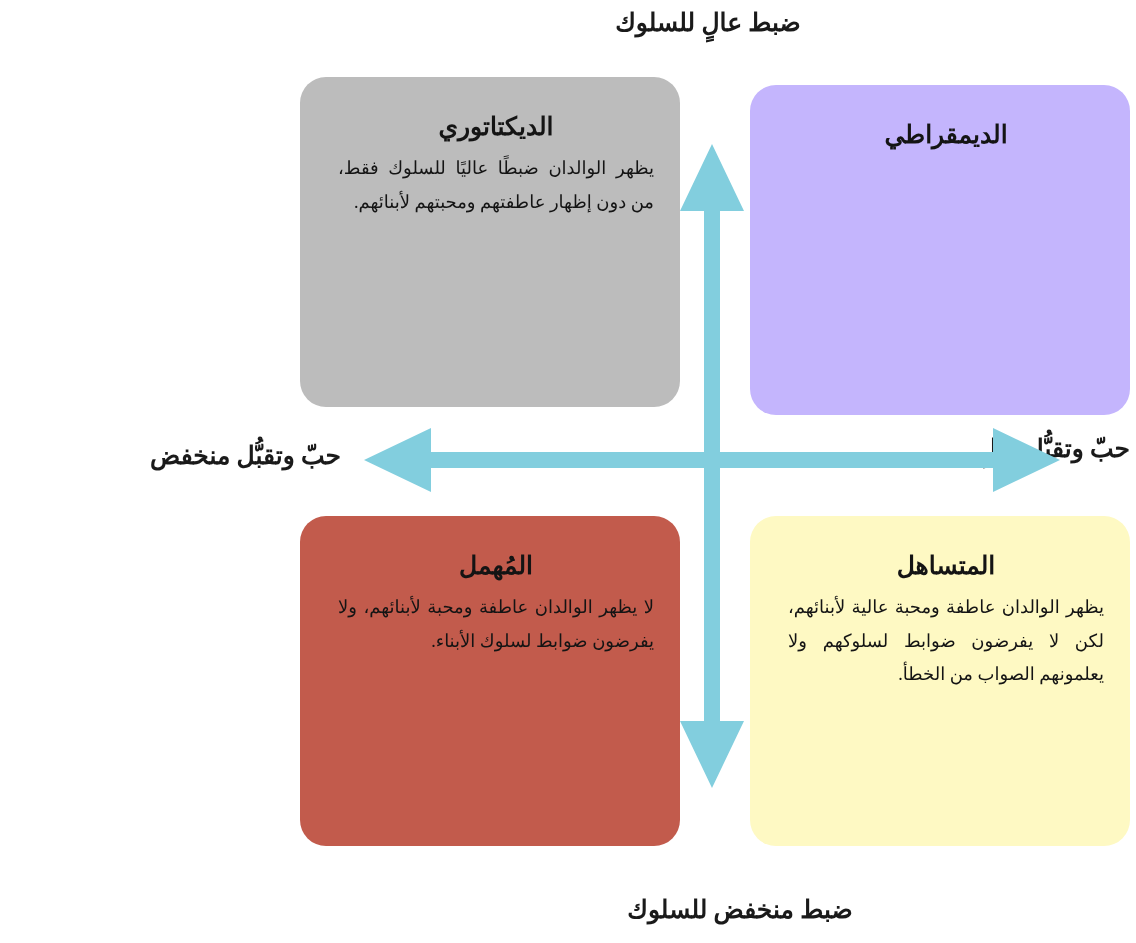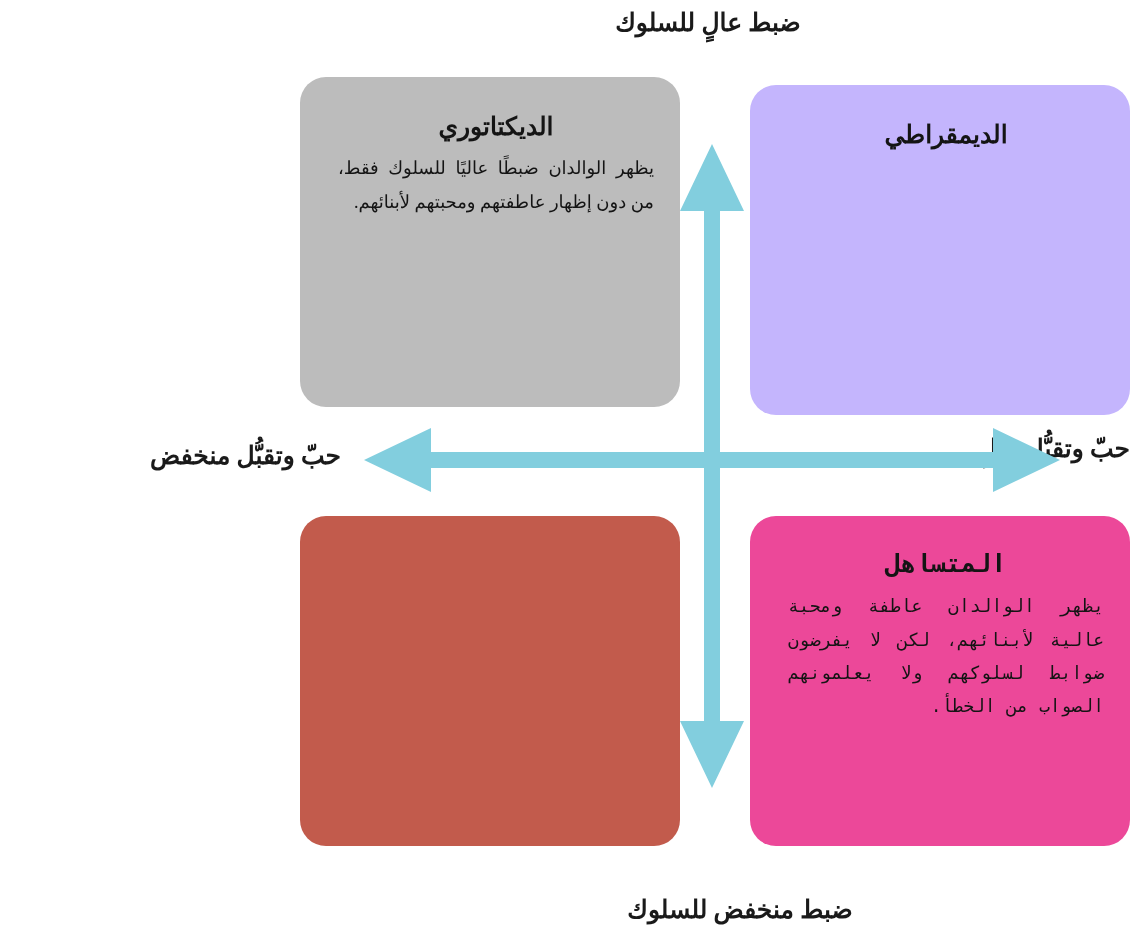--- a/index.html
+++ b/index.html
@@ -87,22 +87,21 @@
     margin-top: 16px;
   }
   #quadrant-neglectful { 
     top: 516px;
     left: 160px;
     background: #c25b4c;
   }
   #quadrant-permissive { 
     top: 516px;
     left: 610px;
-    background: #ec4899;
-    font-family: Liberation Mono, monospace;
+    background: #fef9c3;
   }
 
   .quadrant-title {
     font-size: 25px;
     font-weight: 700;
     color: #141414;
     text-align: center;
     margin: 0 0 10px 0;
     line-height: 1.25;
     direction: rtl;
@@ -143,20 +142,22 @@
   <div class="quadrant" id="quadrant-authoritarian">
     <div class="quadrant-title">الديكتاتوري</div>
     <div class="quadrant-body">يظهر الوالدان ضبطًا عاليًا للسلوك فقط، من دون إظهار عاطفتهم ومحبتهم لأبنائهم.</div>
   </div>
 
   <div class="quadrant" id="quadrant-authoritative">
     <div class="quadrant-title">الديمقراطي</div>
   </div>
 
   <div class="quadrant" id="quadrant-neglectful">
+    <div class="quadrant-title">المُهمل</div>
+    <div class="quadrant-body">لا يظهر الوالدان عاطفة ومحبة لأبنائهم، ولا يفرضون ضوابط لسلوك الأبناء.</div>
   </div>
 
   <div class="quadrant" id="quadrant-permissive">
     <div class="quadrant-title">المتساهل</div>
     <div class="quadrant-body">يظهر الوالدان عاطفة ومحبة عالية لأبنائهم، لكن لا يفرضون ضوابط لسلوكهم ولا يعلمونهم الصواب من الخطأ.</div>
   </div>
 
 </div>
 
 </body></html>

